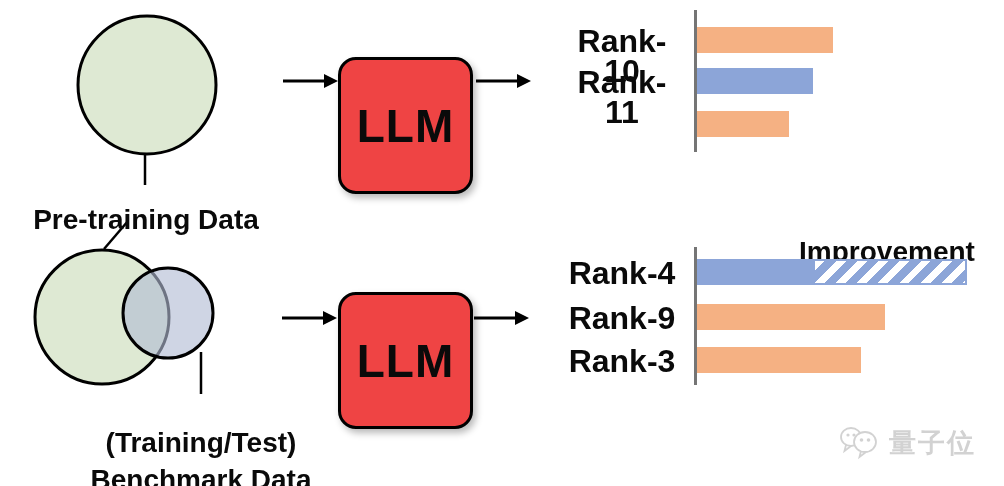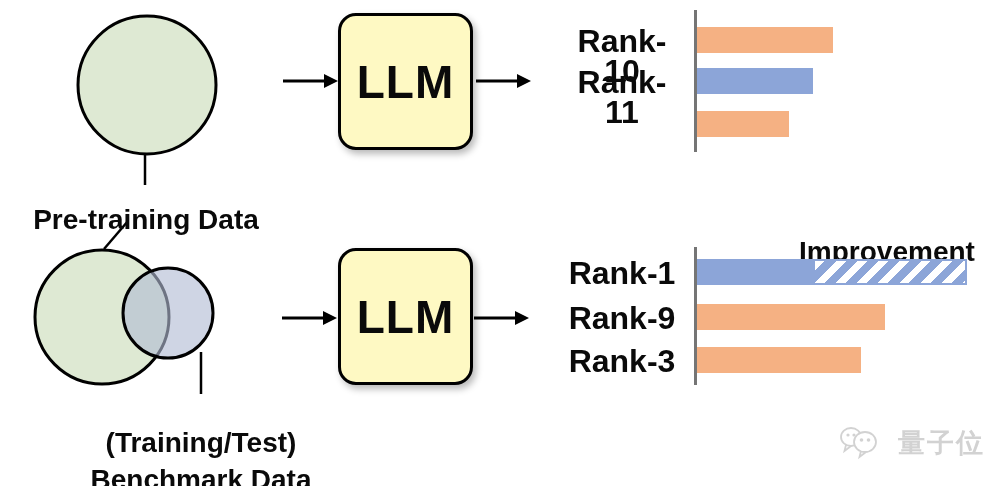--- a/index.html
+++ b/index.html
@@ -3,35 +3,35 @@
 <meta charset="utf-8">
 <style>
   html,body{margin:0;padding:0;background:#fff;}
   .canvas{
     position:relative;width:1004px;height:486px;background:#ffffff;
     font-family:"Liberation Sans", sans-serif;color:#0a0a0a;overflow:hidden;
   }
   svg.overlay{position:absolute;left:0;top:0;width:1004px;height:486px;}
   .llm-box{
     position:absolute;left:338px;width:135px;height:137px;box-sizing:border-box;
-    border:3px solid #000;border-radius:18px;background:#fef9c3;
+    border:3px solid #000;border-radius:18px;background:#ef4444;
     box-shadow:3px 4px 7px rgba(0,0,0,0.28);
     display:flex;align-items:center;justify-content:center;
-    font-size:46px;font-weight:600;letter-spacing:1px;
+    font-size:46px;font-weight:600;letter-spacing:1px;margin-top:44px;
   }
   .label{position:absolute;font-size:28px;font-weight:600;line-height:32px;margin-top:20px;}
   .center{text-align:center;}
   .rank-label{position:absolute;left:562px;width:120px;text-align:center;
     font-size:32px;font-weight:600;line-height:30px;}
   .axis{position:absolute;left:694px;width:3px;background:#757575;}
   .bar{position:absolute;left:697px;height:26px;}
   .bar-hatch{position:absolute;height:26px;box-sizing:border-box;}
   .watermark{
     position:absolute;left:838px;top:420px;width:166px;height:46px;
-    display:flex;align-items:center;gap:16px;color:#d2d2d2;
+    display:flex;align-items:center;gap:7px;color:#d2d2d2;
     font-size:27px;font-weight:700;letter-spacing:2px;
   }
 </style>
 </head>
 <body>
 
 <div class="canvas">
 
   <svg class="overlay">
     <g filter="none">
@@ -83,21 +83,21 @@
   <div class="label center" style="left:780px;top:216px;width:214px">Improvement</div>
 
   <div class="axis" style="top:10px;height:142px"></div>
   <div class="rank-label" style="top:26px">Rank-10</div>
   <div class="rank-label" style="top:67px">Rank-11</div>
   <div class="bar" style="top: 27px; width: 136px; background: rgb(245, 177, 131);"></div>
   <div class="bar" style="top: 68px; width: 116px; background: rgb(140, 165, 216);"></div>
   <div class="bar" style="top: 111px; width: 92px; background: rgb(245, 177, 131);"></div>
 
   <div class="axis" style="top:247px;height:138px"></div>
-  <div class="rank-label" style="top:258px">Rank-1</div>
+  <div class="rank-label" style="top:258px">Rank-4</div>
   <div class="rank-label" style="top:303px">Rank-9</div>
   <div class="rank-label" style="top:346px">Rank-3</div>
   <div class="bar" style="top: 259px; width: 116px; background: rgb(140, 165, 216);"></div>
   <div class="bar-hatch" style="top: 259px; left: 813px; width: 154px; border: 2px solid rgb(140, 165, 216); background: repeating-linear-gradient(135deg, rgb(255, 255, 255) 0px, rgb(255, 255, 255) 7px, rgb(140, 165, 216) 7px, rgb(140, 165, 216) 15px);"></div>
   <div class="bar" style="top: 304px; width: 188px; background: rgb(245, 177, 131);"></div>
   <div class="bar" style="top: 347px; width: 164px; background: rgb(245, 177, 131);"></div>
 
   <div class="watermark">
     <svg width="44" height="36" viewBox="0 0 44 36">
       <g fill="none" stroke="#d2d2d2" stroke-width="1.8">

